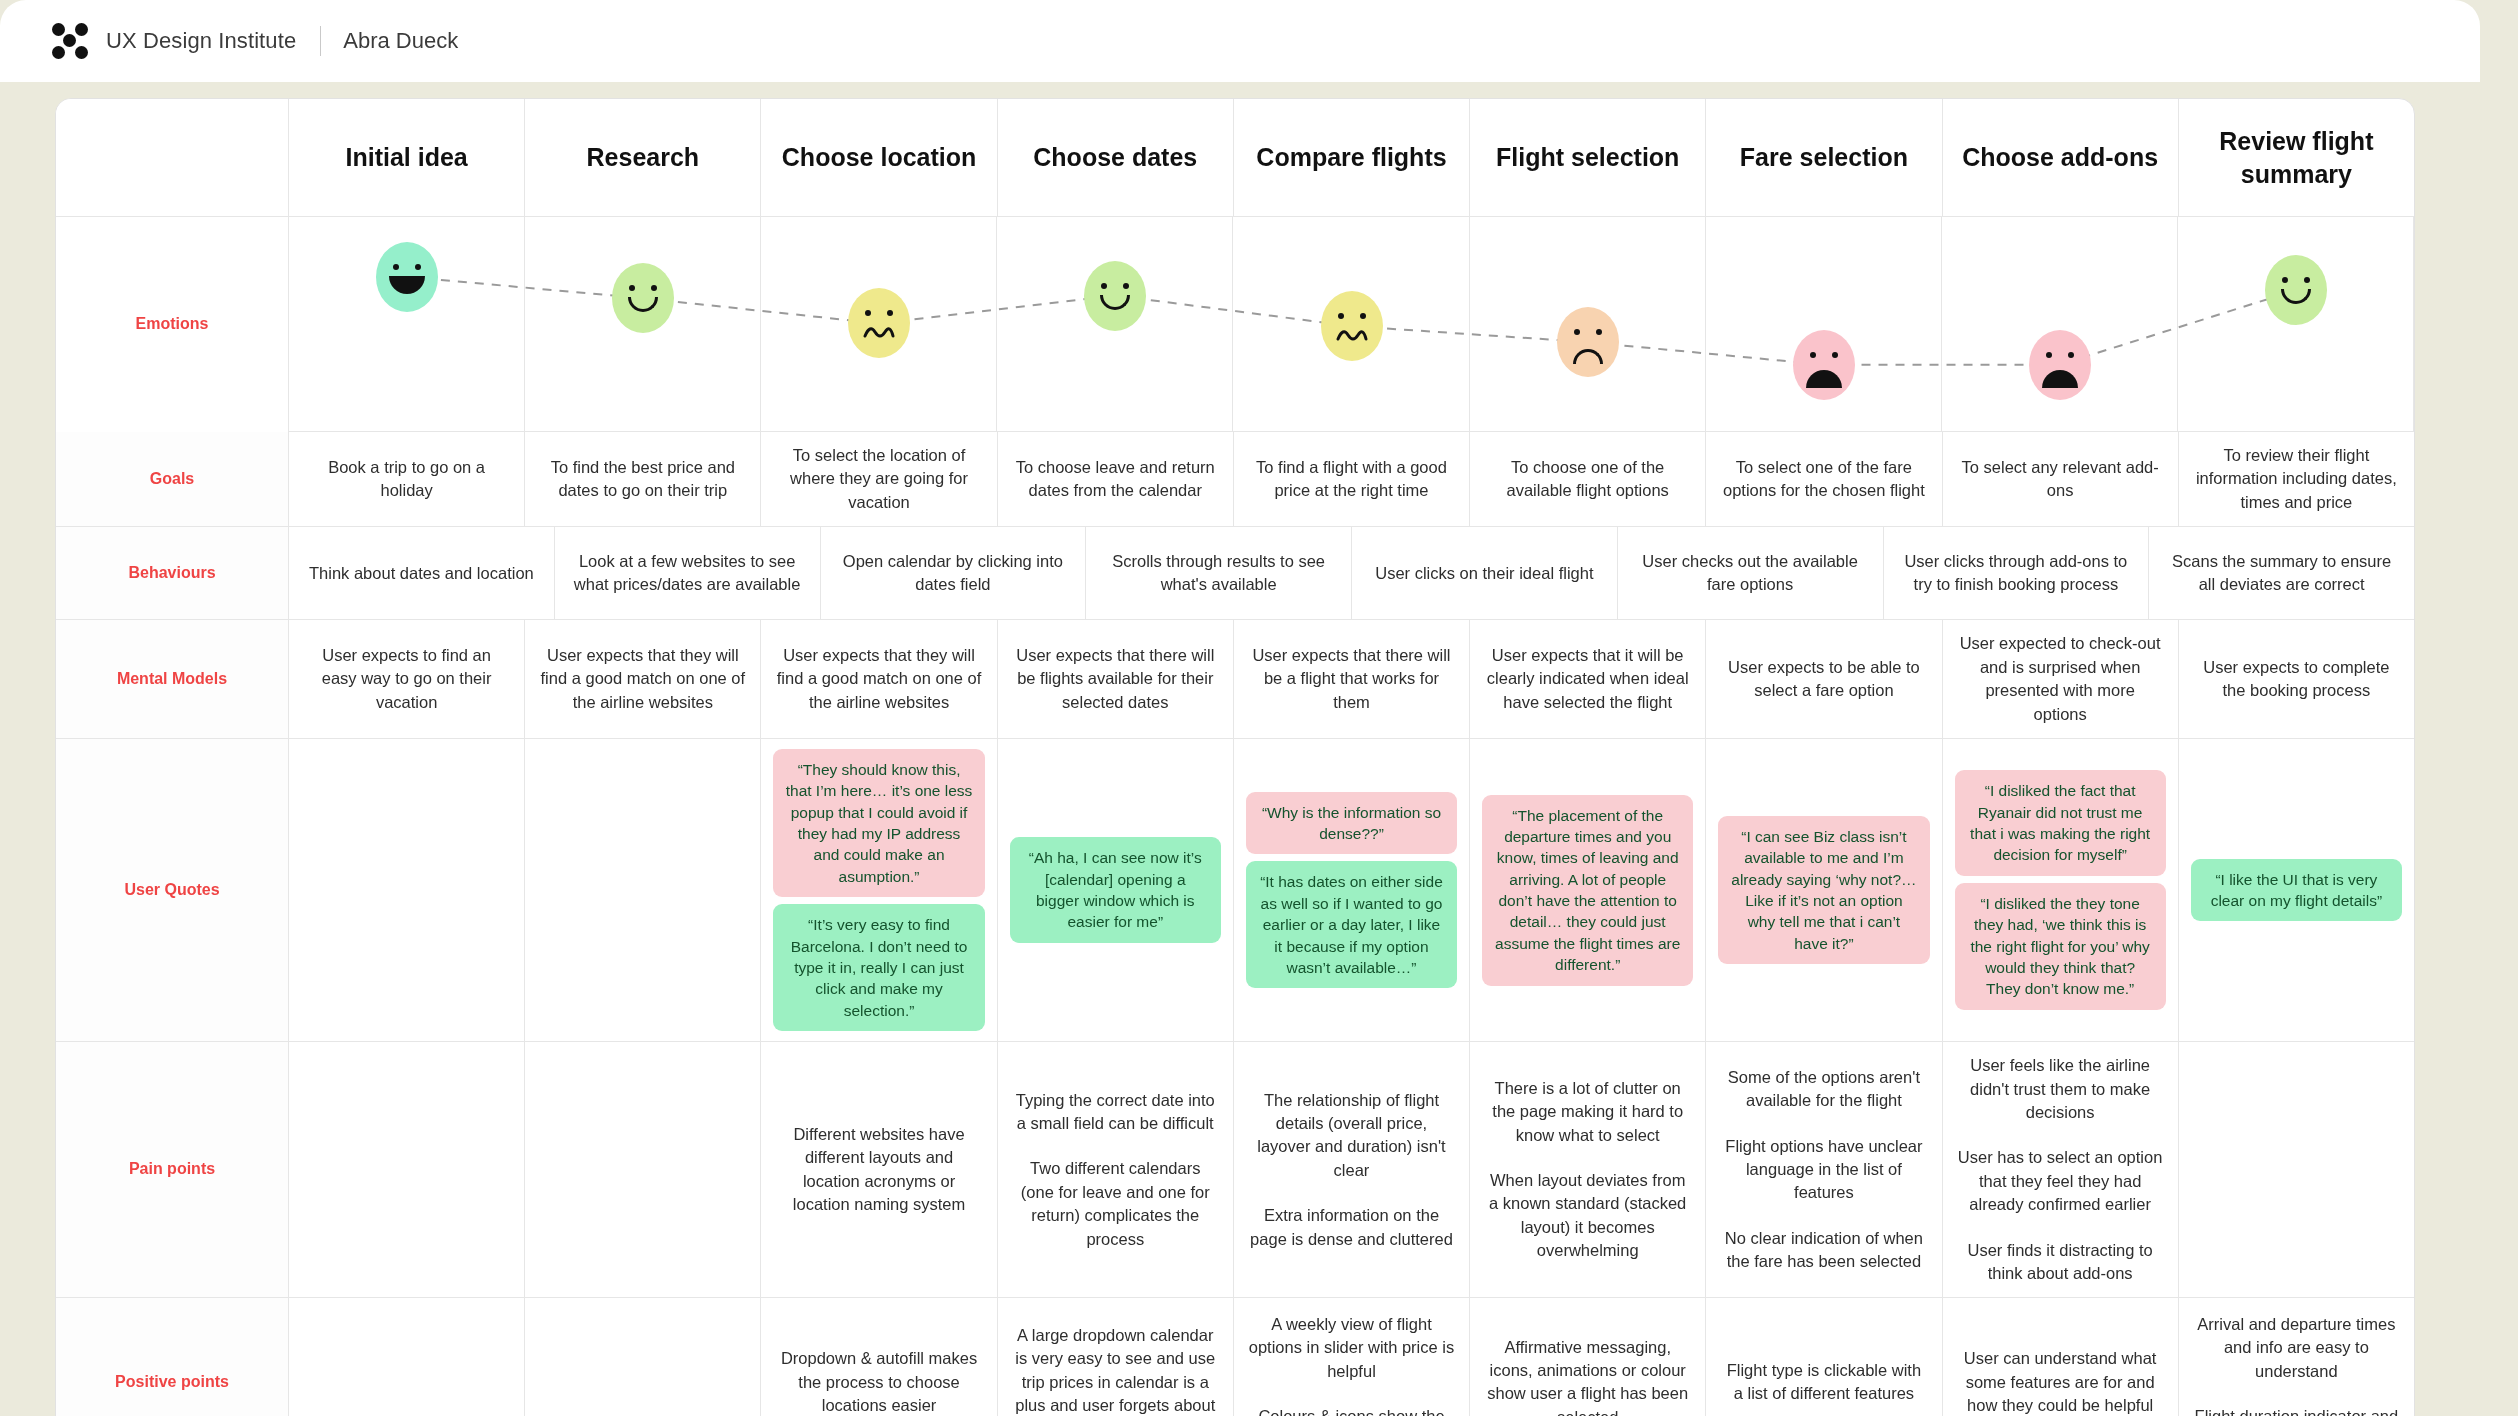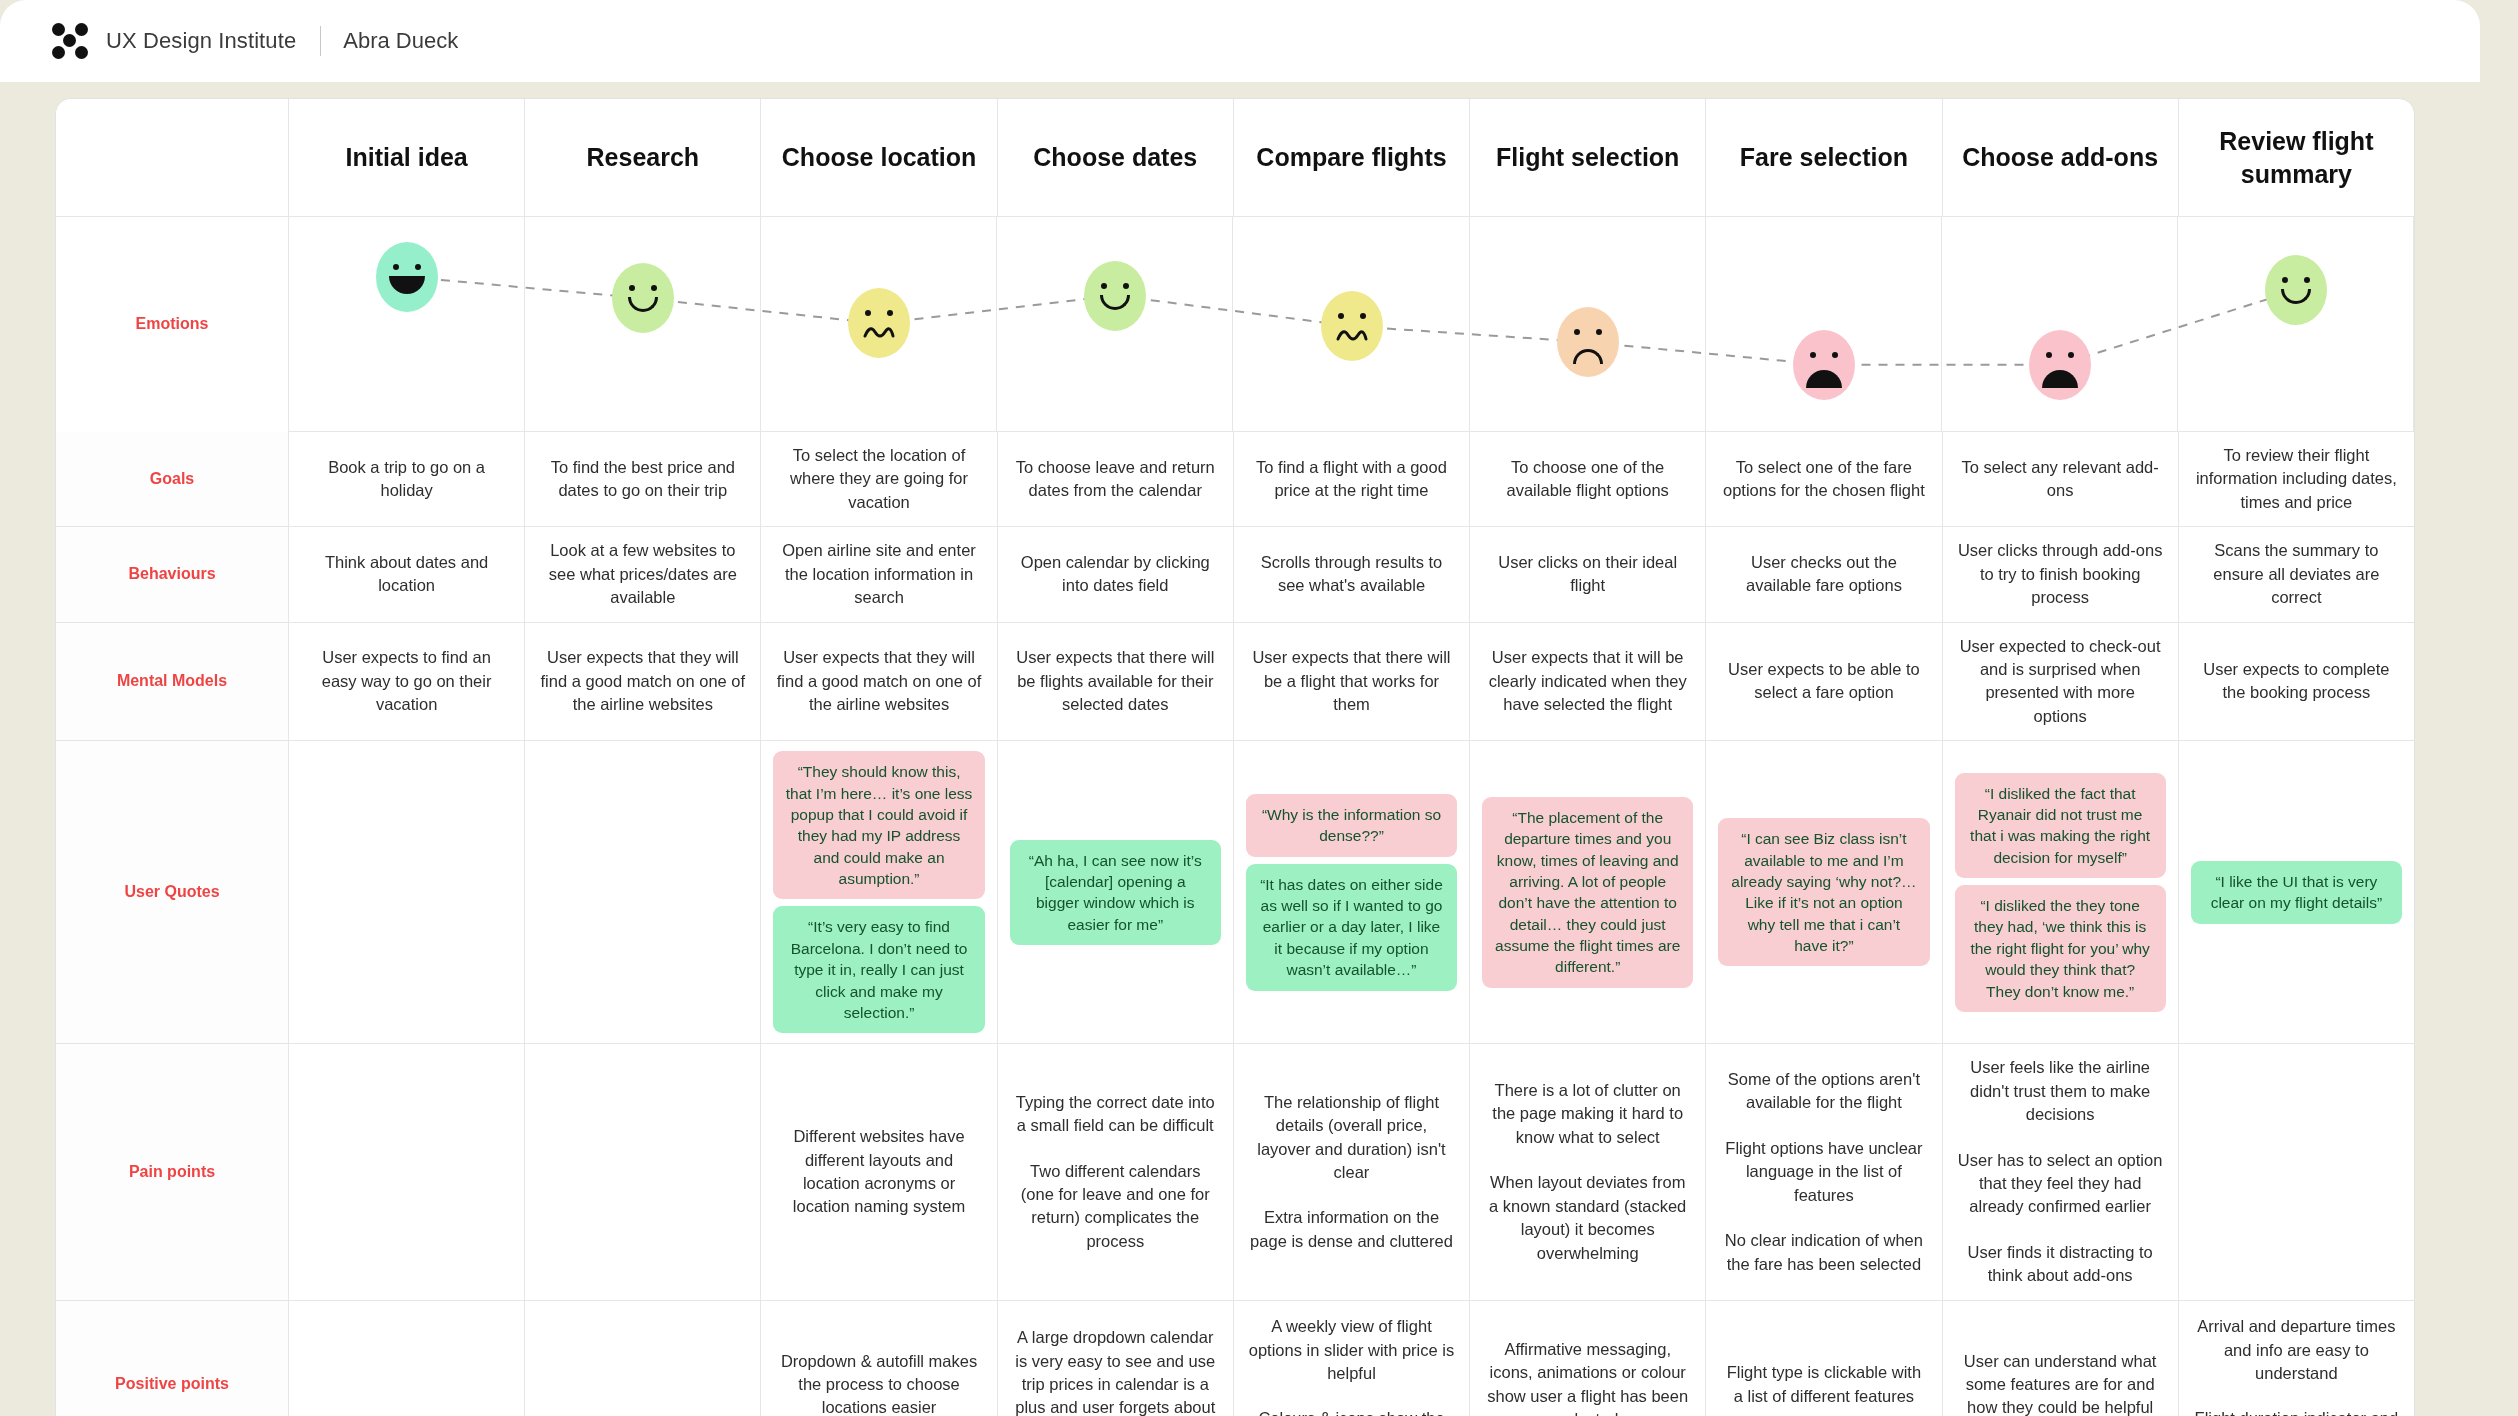--- a/index.html
+++ b/index.html
@@ -346,23 +346,20 @@
 
     <div class="row" id="row-behaviours">
       <div class="cell rowlabel">Behaviours</div>
     <div class="cell stagecell" style="min-height: 92px;">
           <div class="para">Think about dates and location</div>
         </div>
         <div class="cell stagecell" style="min-height: 92px;">
           <div class="para">Look at a few websites to see what prices/dates are available</div>
         </div>
         <div class="cell stagecell" style="min-height: 92px;">
-          <div class="para">Open airline site and enter the location information in search</div>
-        </div>
-        <div class="cell stagecell" style="min-height: 92px;">
           <div class="para">Open calendar by clicking into dates field</div>
         </div>
         <div class="cell stagecell" style="min-height: 92px;">
           <div class="para">Scrolls through results to see what's available</div>
         </div>
         <div class="cell stagecell" style="min-height: 92px;">
           <div class="para">User clicks on their ideal flight</div>
         </div>
         <div class="cell stagecell" style="min-height: 92px;">
           <div class="para">User checks out the available fare options</div>
@@ -386,21 +383,21 @@
         <div class="cell stagecell" style="min-height: 92px;">
           <div class="para">User expects that they will find a good match on one of the airline websites</div>
         </div>
         <div class="cell stagecell" style="min-height: 92px; align-items: flex-end;">
           <div class="para">User expects that there will be flights available for their selected dates</div>
         </div>
         <div class="cell stagecell" style="min-height: 92px;">
           <div class="para">User expects that there will be a flight that works for them</div>
         </div>
         <div class="cell stagecell" style="min-height: 92px;">
-          <div class="para">User expects that it will be clearly indicated when they have selected the flight</div>
+          <div class="para">User expects that it will be clearly indicated when ideal have selected the flight</div>
         </div>
         <div class="cell stagecell" style="min-height: 92px;">
           <div class="para">User expects to be able to select a fare option</div>
         </div>
         <div class="cell stagecell" style="min-height: 92px;">
           <div class="para">User expected to check-out and is surprised when presented with more options</div>
         </div>
         <div class="cell stagecell" style="min-height: 92px;">
           <div class="para">User expects to complete the booking process</div>
         </div>

